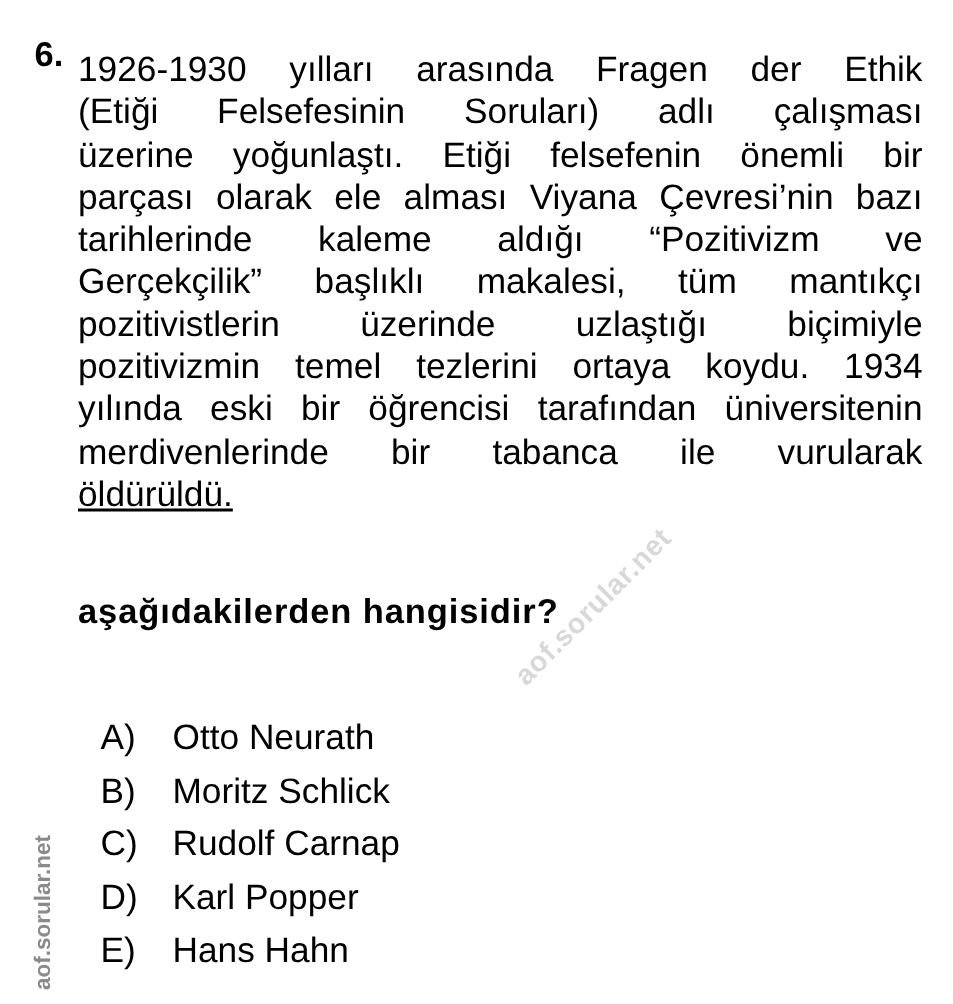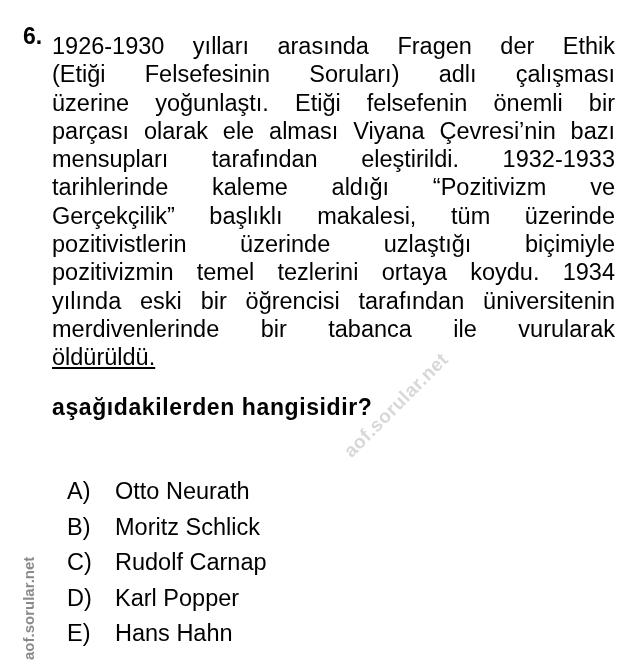--- a/index.html
+++ b/index.html
@@ -109,23 +109,22 @@
 </head>
 <body>
 
 <div class="qnum">6.</div>
 
 <div class="stem">
   <span class="ln">1926-1930 yılları arasında Fragen der Ethik</span>
   <span class="ln">(Etiği Felsefesinin Soruları) adlı çalışması</span>
   <span class="ln">üzerine yoğunlaştı. Etiği felsefenin önemli bir</span>
   <span class="ln">parçası olarak ele alması Viyana Çevresi’nin bazı</span>
-  <span class="ln">mensupları tarafından eleştirildi. 1932-1933</span>
   <span class="ln">tarihlerinde kaleme aldığı “Pozitivizm ve</span>
-  <span class="ln">Gerçekçilik” başlıklı makalesi, tüm üzerinde</span>
+  <span class="ln">Gerçekçilik” başlıklı makalesi, tüm mantıkçı</span>
   <span class="ln">pozitivistlerin üzerinde uzlaştığı biçimiyle</span>
   <span class="ln">pozitivizmin temel tezlerini ortaya koydu. 1934</span>
   <span class="ln">yılında eski bir öğrencisi tarafından üniversitenin</span>
   <span class="ln">merdivenlerinde bir tabanca ile vurularak</span>
   <span class="ln last">öldürüldü.</span>
 </div>
 
 <div class="prompt">
   <span class="ln last">aşağıdakilerden hangisidir?</span>
 </div>

